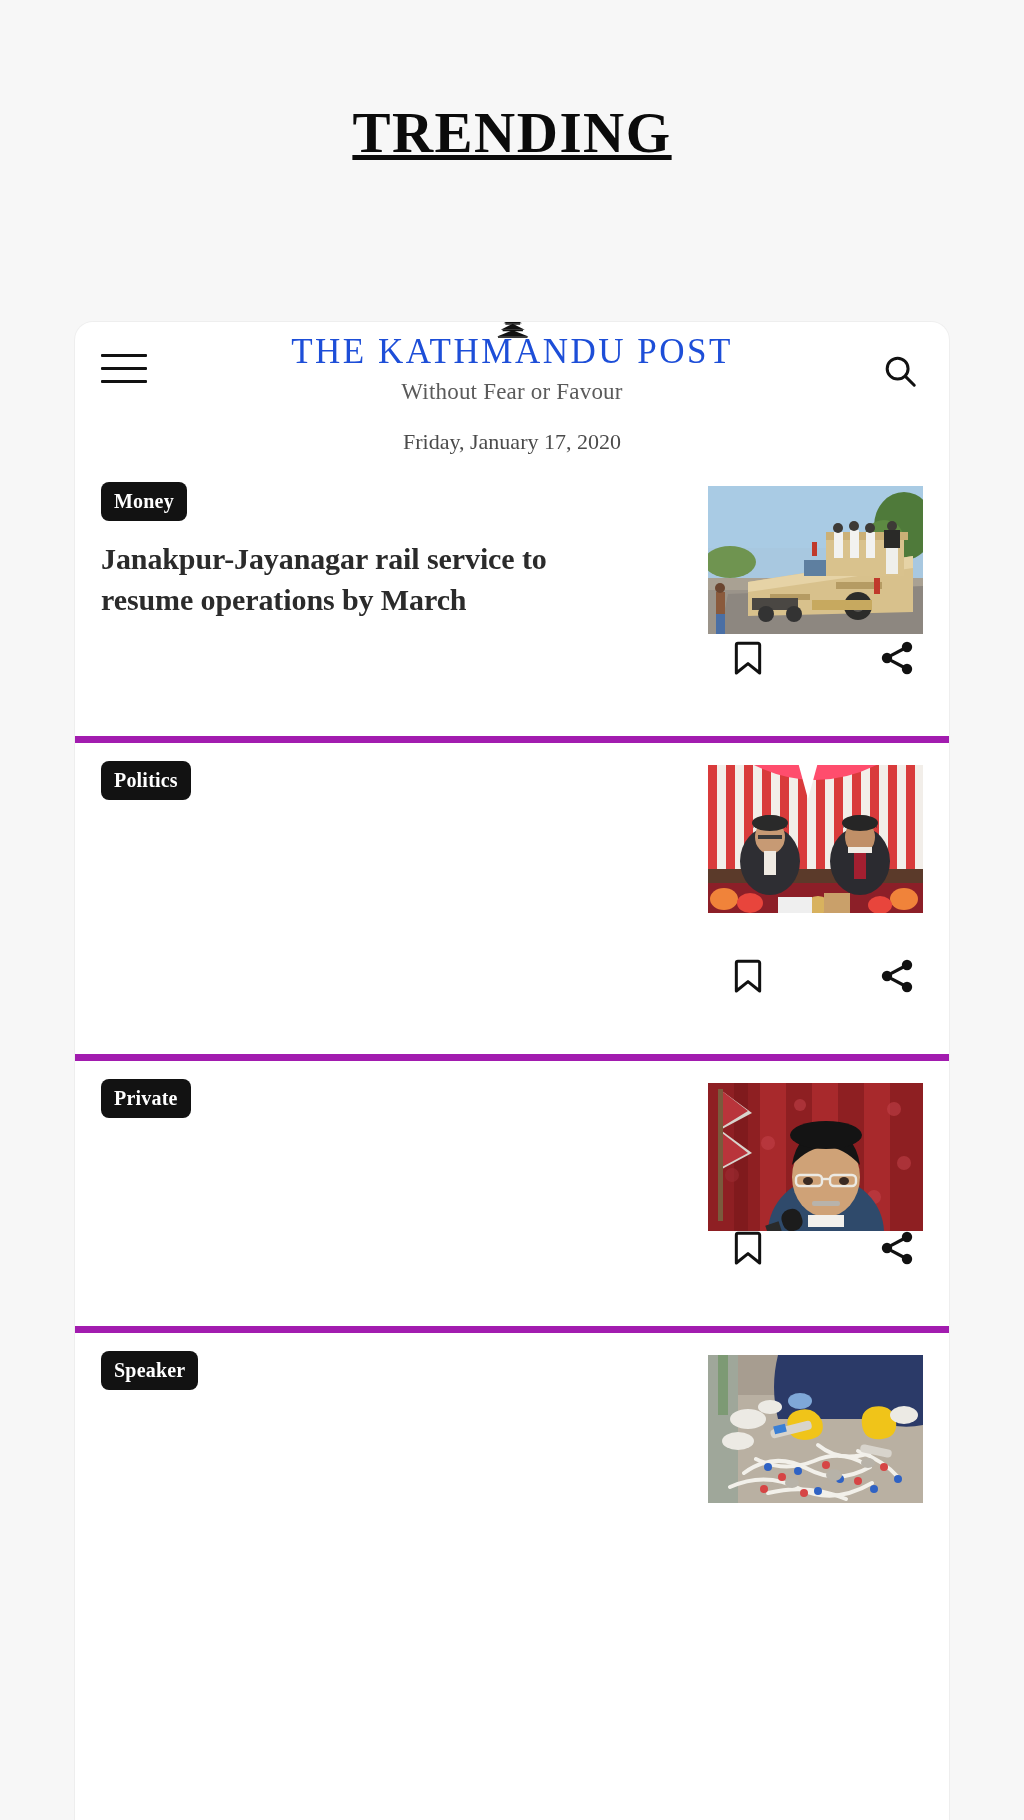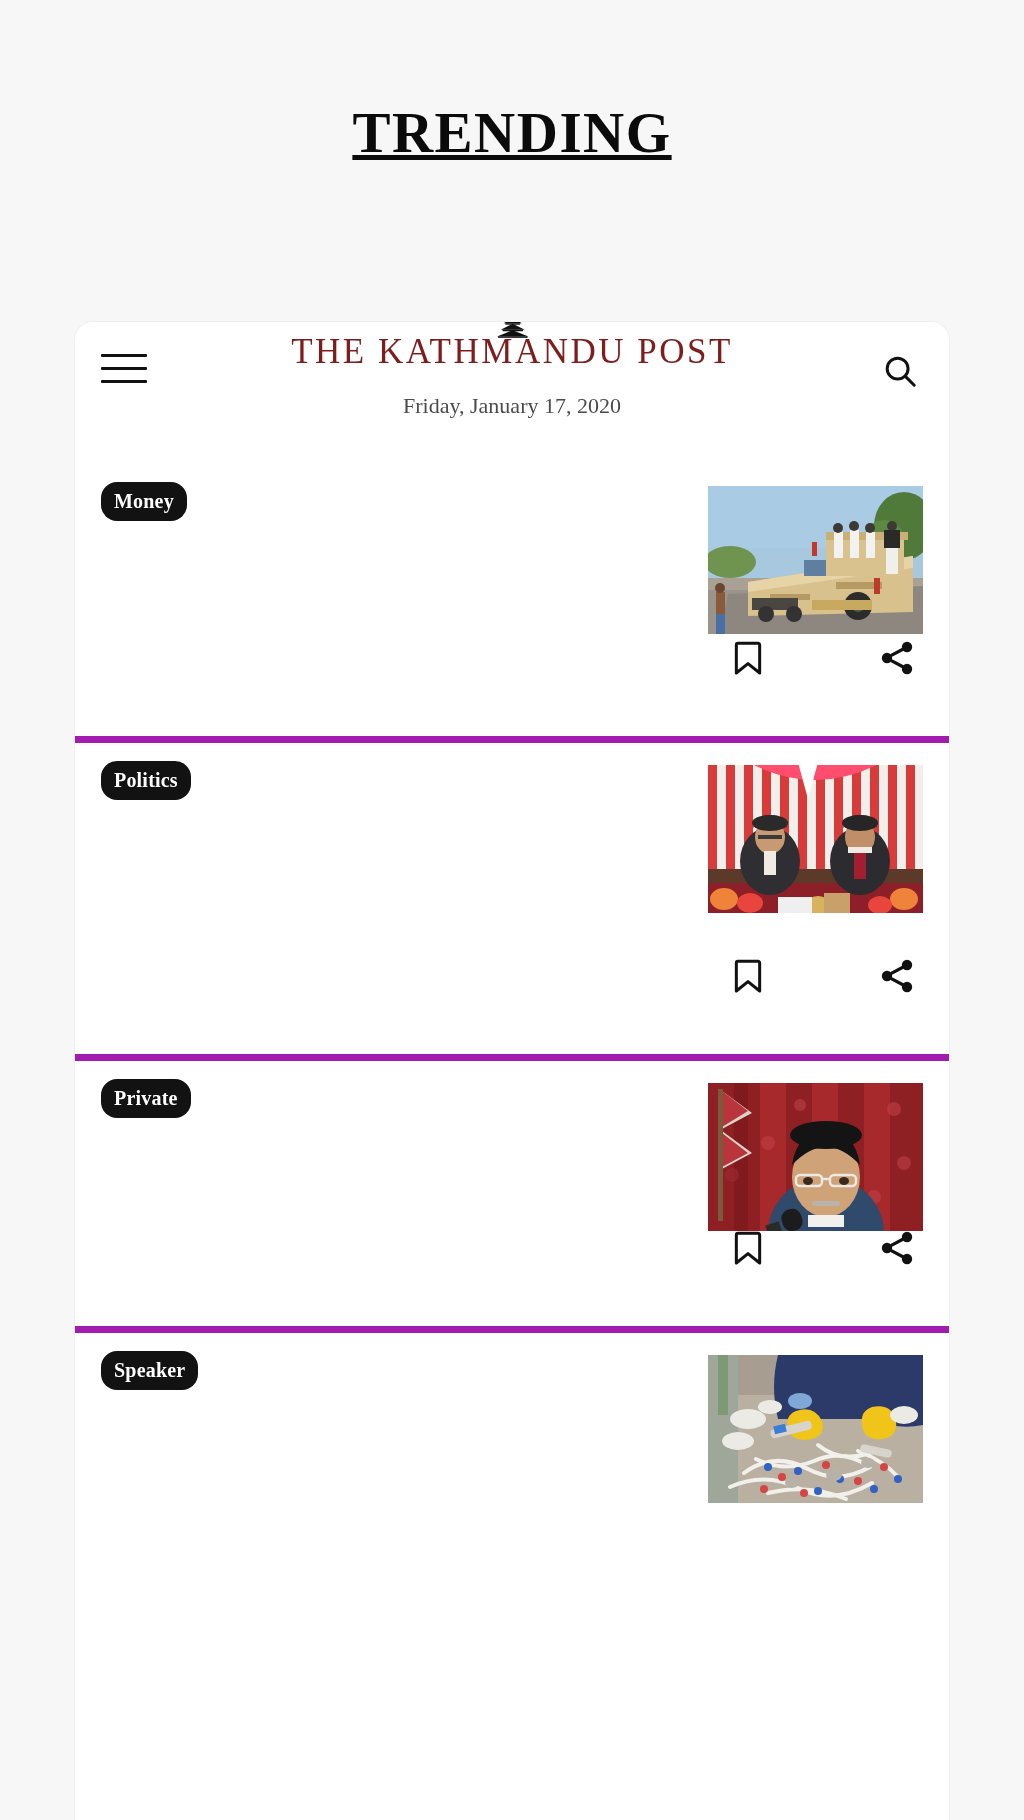--- a/index.html
+++ b/index.html
@@ -87,21 +87,21 @@
   .logo-wrap {
     position: relative;
     display: inline-block;
     line-height: 1;
   }
   .logo-text {
     font-family: "Liberation Serif", serif;
     font-size: 35px;
     font-weight: 400;
     letter-spacing: 2.5px;
-    color: #7f1d1d;
+    color: #1d4ed8;
     white-space: nowrap;
   }
   .pagoda {
     position: absolute;
     left: 50%;
     top: -20px;
     transform: translateX(-48%);
     width: 38px;
     height: 24px;
   }
@@ -131,21 +131,21 @@
 
   .badge {
     display: inline-block;
     background: #121212;
     color: #ffffff;
     font-family: "Liberation Serif", serif;
     font-weight: bold;
     font-size: 20px;
     line-height: 1;
     padding: 9px 13px 10px 13px;
-    border-radius: 16px;
+    border-radius: 8px;
     letter-spacing: 0.2px;
   }
 
   .headline {
     margin-top: 17px;
     width: 455px;
     font-family: "Liberation Serif", serif;
     font-weight: bold;
     font-size: 30px;
     line-height: 41px;
@@ -208,33 +208,35 @@
             <rect x="19.1" y="3" width="1.8" height="6" fill="#111"></rect>
             <polygon points="20,4.5 30,10 10,10" fill="#111"></polygon>
             <rect x="12" y="10" width="16" height="1.6" fill="#111"></rect>
             <polygon points="20,10.5 33,17 7,17" fill="#111"></polygon>
             <rect x="9" y="17" width="22" height="1.7" fill="#111"></rect>
             <polygon points="20,17.5 37,24.5 3,24.5" fill="#111"></polygon>
             <rect x="4" y="24.2" width="32" height="1.6" fill="#111"></rect>
           </svg>
           <div class="logo-text">THE KATHMANDU POST</div>
         </div>
+        <div class="tagline">Without Fear or Favour</div>
         <div class="datestamp">Friday, January 17, 2020</div>
       </div>
 
       <svg class="search-icon" viewBox="0 0 24 24">
         <circle cx="10.5" cy="10.5" r="6.6" fill="none" stroke="#111" stroke-width="1.9"></circle>
         <line x1="15.4" y1="15.4" x2="21" y2="21" stroke="#111" stroke-width="1.9" stroke-linecap="round"></line>
       </svg>
     </div>
 
     <div class="article-list">
 
       <div class="article">
         <span class="badge">Money</span>
+        <div class="headline">Janakpur-Jayanagar rail service to resume operations by March</div>
         <div class="thumb">
           <svg viewBox="0 0 215 148" preserveAspectRatio="xMidYMid slice">
             <rect width="215" height="148" fill="#a8c8e0"></rect>
             <rect y="0" width="215" height="62" fill="#a9cbe4"></rect>
             <ellipse cx="196" cy="40" rx="30" ry="34" fill="#4f7a3a"></ellipse>
             <ellipse cx="176" cy="54" rx="20" ry="20" fill="#5d8a42"></ellipse>
             <ellipse cx="22" cy="76" rx="26" ry="16" fill="#6f9450"></ellipse>
             <rect y="92" width="215" height="56" fill="#a9a193"></rect>
             <rect y="104" width="215" height="44" fill="#9b948a"></rect>
             <polygon points="20,108 215,100 215,148 12,148" fill="#8d8780"></polygon>

